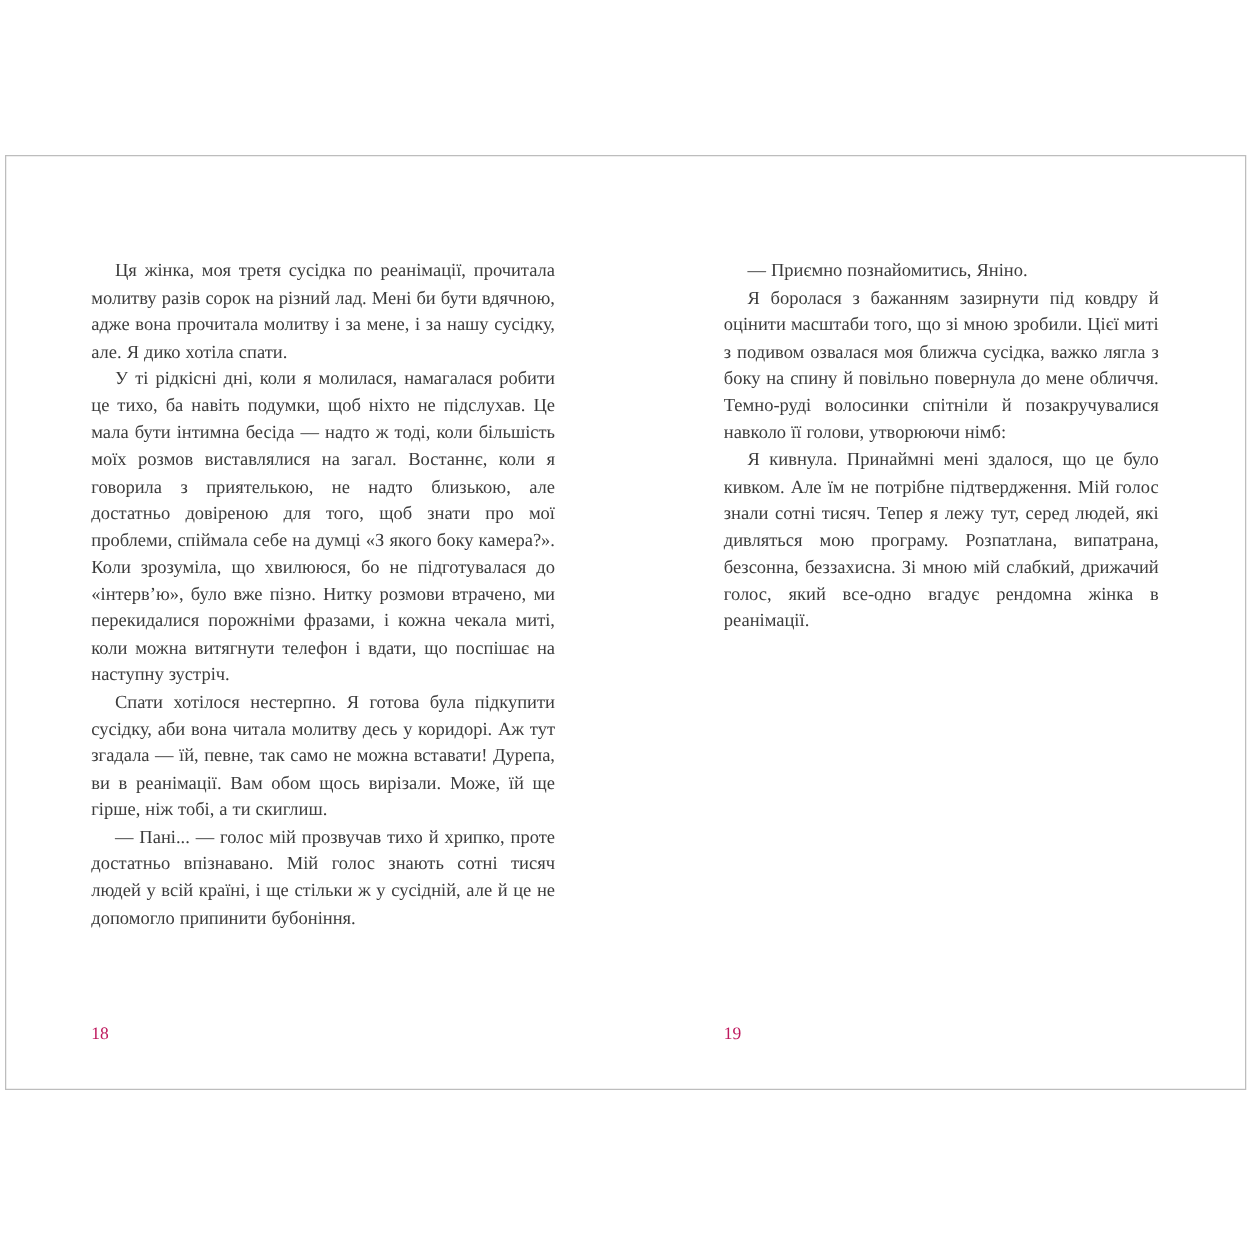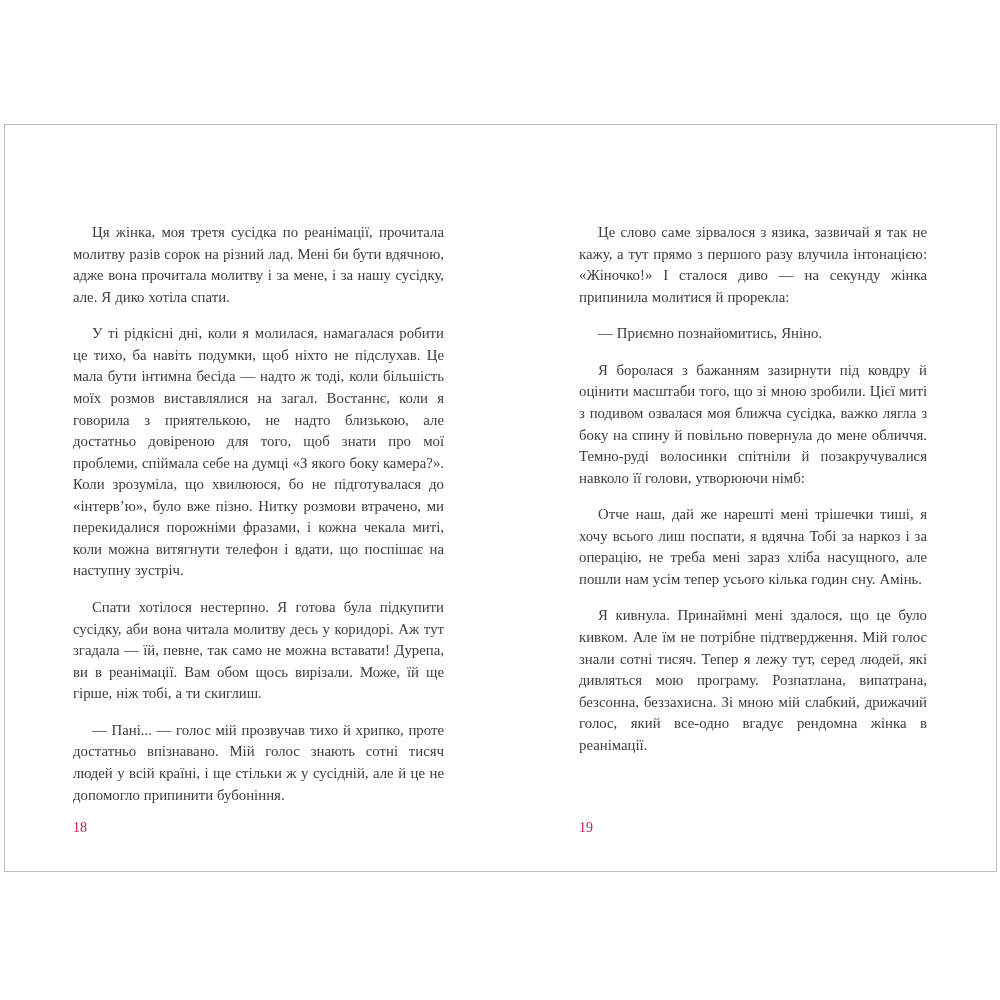--- a/index.html
+++ b/index.html
@@ -35,21 +35,21 @@
     line-height: 21.57px;
   }
   .text-col.left  { left: 68px;  width: 371px; }
   .text-col.right { left: 574px; width: 348px; }
   .para {
     margin: 0;
     padding: 0;
     text-align: justify;
     word-spacing: 0.02em;
   }
-  .para.indent { text-indent: 19px; margin-top: 15px; }
+  .para.indent { text-indent: 19px; }
   .pagenum {
     position: absolute;
     top: 692px;
     color: #be185d;
     font-size: 14px;
     line-height: 21px;
   }
   .pagenum.left  { left: 68px; }
   .pagenum.right { left: 574px; width: 348px; text-align: left; }
 </style>
@@ -60,24 +60,22 @@
   <div class="spread">
 
     <div class="text-col left">
         <p class="para indent">Ця жінка, моя третя сусідка по реанімації, прочитала молитву разів сорок на різний лад. Мені би бути вдячною, адже вона прочитала молитву і за мене, і за нашу сусідку, але. Я дико хотіла спати.</p>
         <p class="para indent">У ті рідкісні дні, коли я молилася, намагалася робити це тихо, ба навіть подумки, щоб ніхто не підслухав. Це мала бути інтимна бесіда — надто ж тоді, коли більшість моїх розмов виставлялися на загал. Востаннє, коли я говорила з приятелькою, не надто близькою, але достатньо довіреною для того, щоб знати про мої проблеми, спіймала себе на думці «З якого боку камера?». Коли зрозуміла, що хвилююся, бо не підготувалася до «інтерв’ю», було вже пізно. Нитку розмови втрачено, ми перекидалися порожніми фразами, і кожна чекала миті, коли можна витягнути телефон і вдати, що поспішає на наступну зустріч.</p>
         <p class="para indent">Спати хотілося нестерпно. Я готова була підкупити сусідку, аби вона читала молитву десь у коридорі. Аж тут згадала — їй, певне, так само не можна вставати! Дурепа, ви в реанімації. Вам обом щось вирізали. Може, їй ще гірше, ніж тобі, а ти скиглиш.</p>
         <p class="para indent">— Пані... — голос мій прозвучав тихо й хрипко, проте достатньо впізнавано. Мій голос знають сотні тисяч людей у всій країні, і ще стільки ж у сусідній, але й це не допомогло припинити бубоніння.</p>
       </div>
 
     <div class="text-col right">
-        <p class="para indent">Це слово саме зірвалося з язика, зазвичай я так не кажу, а тут прямо з першого разу влучила інтонацією: «Жіночко!» І сталося диво — на секунду жінка припинила молитися й прорекла:</p>
         <p class="para indent">— Приємно познайомитись, Яніно.</p>
         <p class="para indent">Я боролася з бажанням зазирнути під ковдру й оцінити масштаби того, що зі мною зробили. Цієї миті з подивом озвалася моя ближча сусідка, важко лягла з боку на спину й повільно повернула до мене обличчя. Темно-руді волосинки спітніли й позакручувалися навколо її голови, утворюючи німб:</p>
-        <p class="para indent">Отче наш, дай же нарешті мені трішечки тиші, я хочу всього лиш поспати, я вдячна Тобі за наркоз і за операцію, не треба мені зараз хліба насущного, але пошли нам усім тепер усього кілька годин сну. Амінь.</p>
         <p class="para indent">Я кивнула. Принаймні мені здалося, що це було кивком. Але їм не потрібне підтвердження. Мій голос знали сотні тисяч. Тепер я лежу тут, серед людей, які дивляться мою програму. Розпатлана, випатрана, безсонна, беззахисна. Зі мною мій слабкий, дрижачий голос, який все-одно вгадує рендомна жінка в реанімації.</p>
       </div>
 
     <div class="pagenum left">18</div>
 
     <div class="pagenum right">19</div>
 
   </div>
 </div>
 

